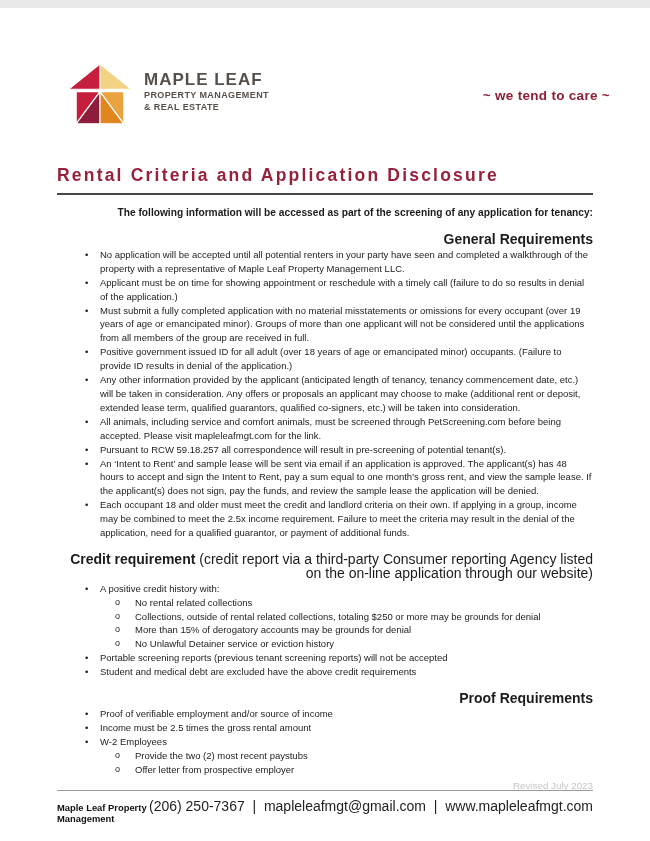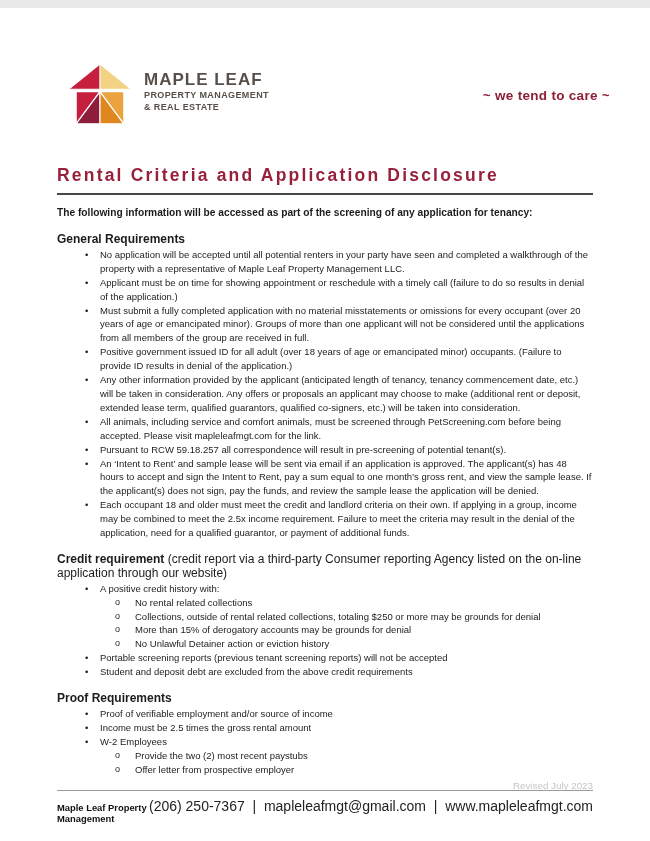--- a/index.html
+++ b/index.html
@@ -47,25 +47,26 @@
     letter-spacing:2.2px;
     color:#97203a;
     line-height:22px;
   }
   .title-rule { border:none; border-top:2px solid #474747; margin:7px 0 0 0; }
 
   .intro {
     margin:11px 0 0 0;
     font-size:10.2px; font-weight:bold;
     line-height:14px;
+    text-align:right;
   }
 
   
   section { display:block; }
-  .sec-head { margin:13px 0 1px 0; font-size:12px; line-height:13.9px; }
+  .sec-head { margin:13px 0 1px 0; font-size:14px; line-height:13.9px;text-align:right; }
   .sec-head .hb { font-weight:bold; }
   .sec-head .hrest { font-weight:normal; }
 
   .li { display:flex; font-size:9.5px; line-height:13.9px; }
   .li .b { flex:0 0 auto; text-align:left; }
   .li .t { flex:1 1 auto; }
   .li.l1 { margin-left:28px; } .li.l1 .b { width:15px; font-size:9.5px; }
   .li.l2 { margin-left:58px; } .li.l2 .b { width:20px; font-size:9px; }
   .li.l3 { margin-left:88px; } .li.l3 .b { width:15px; font-size:7px; line-height:13.9px; }
 
@@ -123,21 +124,21 @@
           <div class="li l1">
             <span class="b">•</span>
             <span class="t">No application will be accepted until all potential renters in your party have seen and completed a walkthrough of the property with a representative of Maple Leaf Property Management LLC.</span>
           </div>
           <div class="li l1">
             <span class="b">•</span>
             <span class="t">Applicant must be on time for showing appointment or reschedule with a timely call (failure to do so results in denial of the application.)</span>
           </div>
           <div class="li l1">
             <span class="b">•</span>
-            <span class="t">Must submit a fully completed application with no material misstatements or omissions for every occupant (over 20 years of age or emancipated minor). Groups of more than one applicant will not be considered until the applications from all members of the group are received in full.</span>
+            <span class="t">Must submit a fully completed application with no material misstatements or omissions for every occupant (over 19 years of age or emancipated minor). Groups of more than one applicant will not be considered until the applications from all members of the group are received in full.</span>
           </div>
           <div class="li l1">
             <span class="b">•</span>
             <span class="t">Positive government issued ID for all adult (over 18 years of age or emancipated minor) occupants. (Failure to provide ID results in denial of the application.)</span>
           </div>
           <div class="li l1">
             <span class="b">•</span>
             <span class="t">Any other information provided by the applicant (anticipated length of tenancy, tenancy commencement date, etc.) will be taken in consideration. Any offers or proposals an applicant may choose to make (additional rent or deposit, extended lease term, qualified guarantors, qualified co-signers, etc.) will be taken into consideration.</span>
           </div>
           <div class="li l1">
@@ -170,29 +171,29 @@
           <div class="li l2">
             <span class="b">o</span>
             <span class="t">Collections, outside of rental related collections, totaling $250 or more may be grounds for denial</span>
           </div>
           <div class="li l2">
             <span class="b">o</span>
             <span class="t">More than 15% of derogatory accounts may be grounds for denial</span>
           </div>
           <div class="li l2">
             <span class="b">o</span>
-            <span class="t">No Unlawful Detainer action or eviction history</span>
+            <span class="t">No Unlawful Detainer service or eviction history</span>
           </div>
           <div class="li l1">
             <span class="b">•</span>
             <span class="t">Portable screening reports (previous tenant screening reports) will not be accepted</span>
           </div>
           <div class="li l1">
             <span class="b">•</span>
-            <span class="t">Student and deposit debt are excluded from the above credit requirements</span>
+            <span class="t">Student and medical debt are excluded have the above credit requirements</span>
           </div>
         </section>
         <section>
           <p class="sec-head"><span class="hb">Proof Requirements</span></p>
           <div class="li l1">
             <span class="b">•</span>
             <span class="t">Proof of verifiable employment and/or source of income</span>
           </div>
           <div class="li l1">
             <span class="b">•</span>

